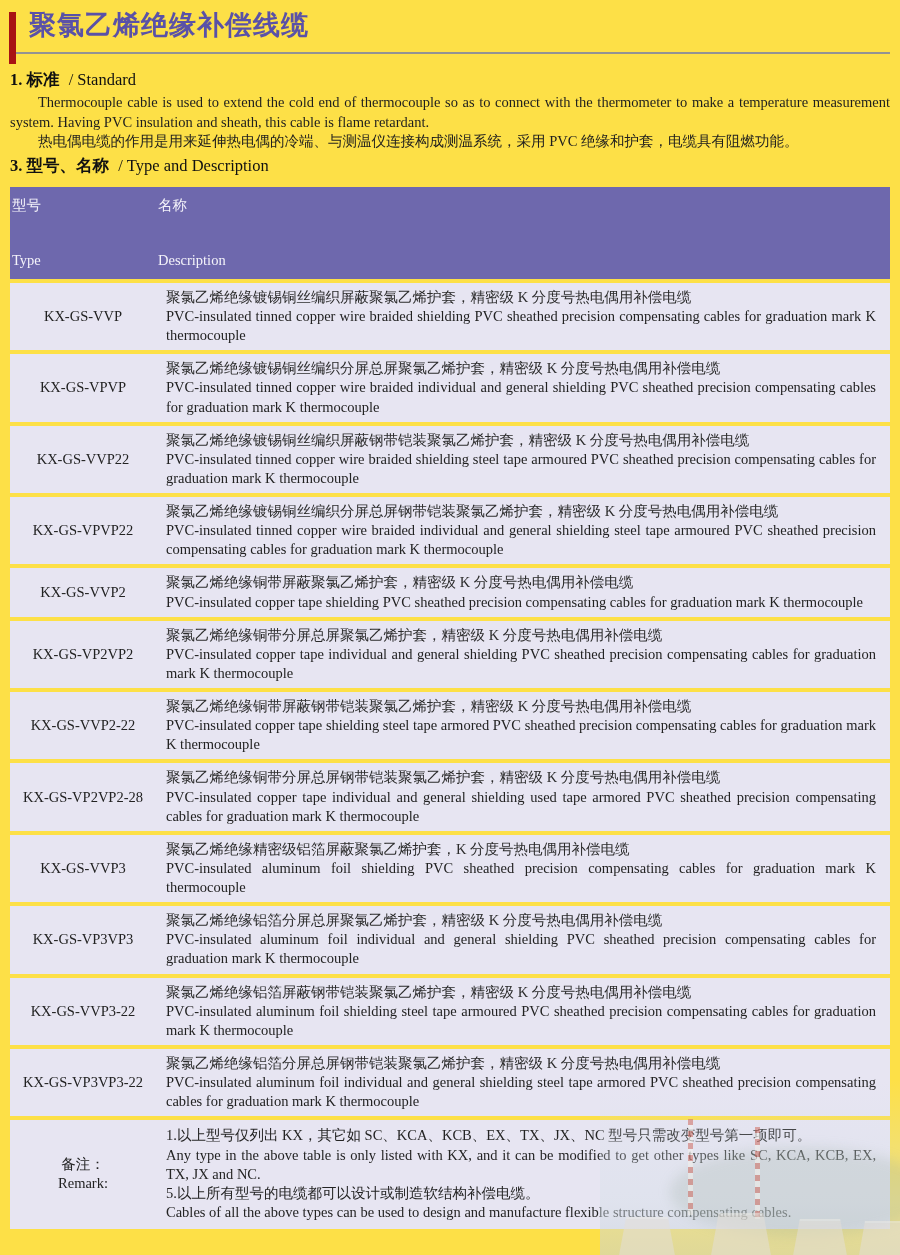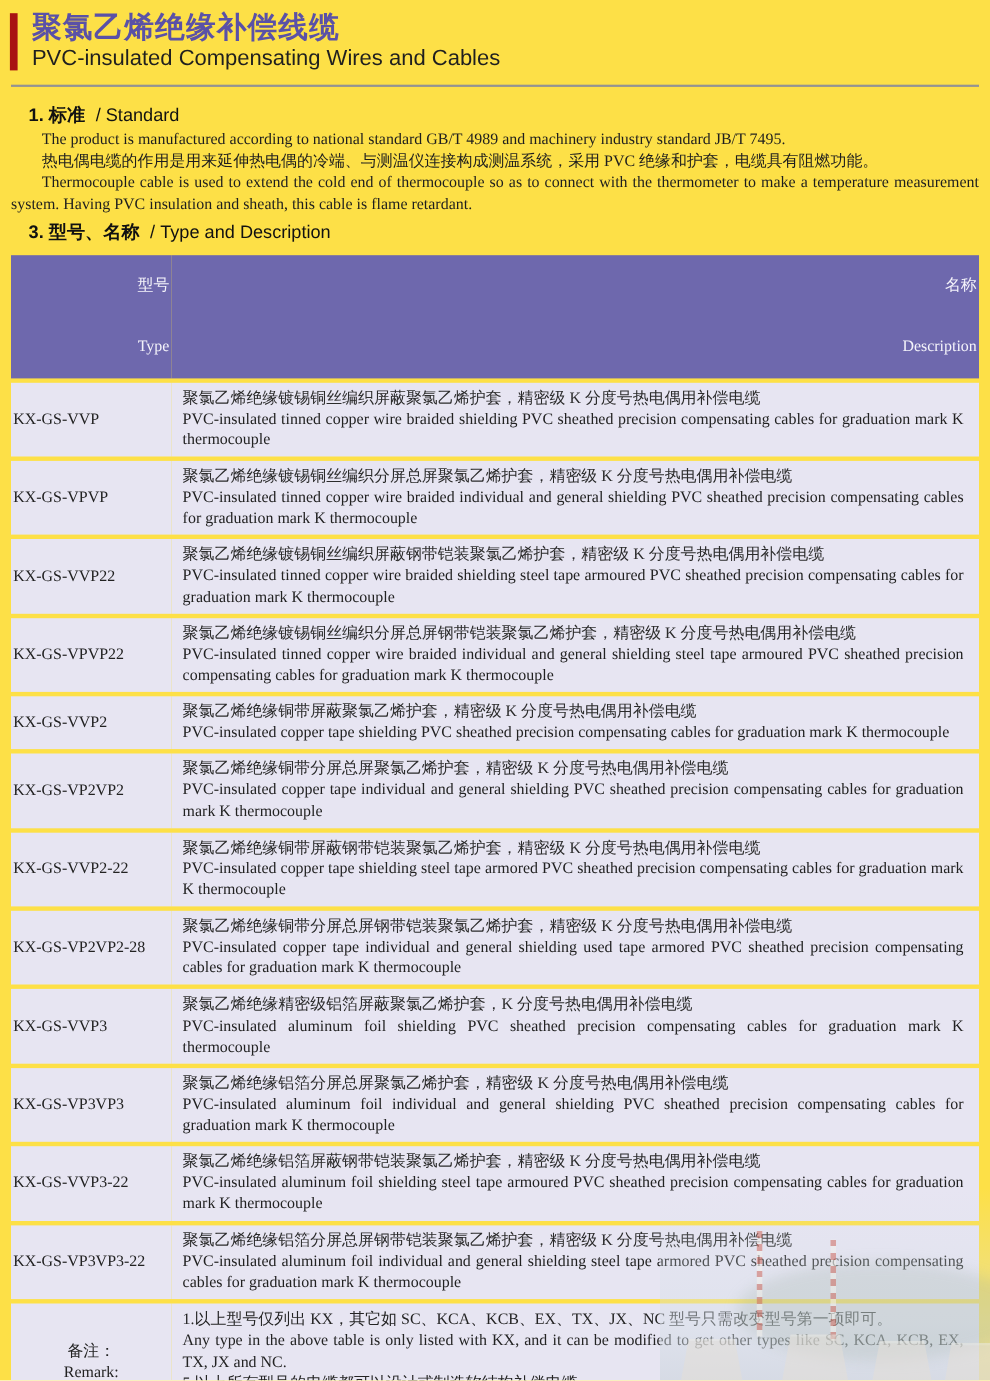--- a/index.html
+++ b/index.html
@@ -12,35 +12,35 @@
   .hdr { position:relative; padding:10px 10px 0 10px; }
   .red-bar { position:absolute; left:9px; top:12px; width:7px; height:52px; background:#a81313; }
   .title-zh { margin-left:19px; font-family:"Liberation Sans","DejaVu Sans",sans-serif;
               font-weight:700; font-size:27px; line-height:1.15; color:#5a51a7; letter-spacing:1px; }
   .title-en { margin-left:19px; font-family:"Liberation Sans","DejaVu Sans",sans-serif;
               font-weight:400; font-size:20px; line-height:1.25; color:#1f1f1f; }
   .hdr-rule { margin:11px 0 0 0; border:0; border-top:2px solid #939393; }
 
   
   .content { padding:12px 10px 0 10px; }
-  .sec-h { font-family:Liberation Sans, sans-serif; font-size:16.5px;
-           color:#111; margin:3px 0 2px 16px; }
+  .sec-h { font-family:Liberation Serif, serif; font-size:16.5px;
+           color:#111; margin:3px 0 2px 0; }
   .sec-h .zh { font-weight:700; }
   .sec-h .en { font-weight:400; margin-left:5px; }
   .para { font-size:14.5px; line-height:1.36; text-indent:28px; text-align:justify; color:#1e1e1e; }
 
   
   table.cables { width:880px; border-collapse:separate; border-spacing:0 4px; margin-top:6px; }
   table.cables col.c-type { width:146px; }
   th,td { vertical-align:middle; }
-  thead th { background:#6e68ad; color:#f4f3fa; font-weight:400; text-align:right;
-             padding:19px 2px; font-size:14.5px; line-height:1.3; }
+  thead th { background:#6e68ad; color:#f4f3fa; font-weight:400; text-align:left;
+             padding:9px 2px; font-size:14.5px; line-height:1.3; }
   thead .h-zh { display:block; }
   thead .h-en { display:block;margin-top:36px; }
-  td.type-cell { background:#e7e5f2; text-align:left; font-size:14.5px; color:#222; padding:4px 2px; }
+  td.type-cell { background:#e7e5f2; text-align:center; font-size:14.5px; color:#222; padding:4px 2px; }
   td.desc-cell { background:#e7e5f2; padding:5px 14px 5px 10px; }
   .desc-zh { font-size:14.5px; line-height:1.32; color:#2b2b2b; }
   .desc-en { font-size:14.5px; line-height:1.32; color:#222; text-align:justify; }
   td.remark-label { background:#e7e5f2; text-align:center; font-size:14.5px; line-height:1.35; color:#222; }
   td.remark-cell { background:#e7e5f2; padding:6px 14px 6px 10px; }
   .remark-line { font-size:14.5px; line-height:1.33; color:#242424; text-align:justify; }
 
   
   .photo { position:absolute; right:0; bottom:0; width:300px; height:175px; pointer-events:none;
            background:linear-gradient(to bottom, rgba(232,240,246,0) 0%, rgba(214,224,232,0.45) 70%, rgba(200,210,218,0.55) 100%); }
@@ -68,34 +68,32 @@
     <div class="chimney c2"></div>
     <div class="tower t1"></div>
     <div class="tower t2"></div>
     <div class="tower t3"></div>
     <div class="tower t4"></div>
   </div>
 
   <div class="hdr">
     <div class="red-bar"></div>
     <div class="title-zh">聚氯乙烯绝缘补偿线缆</div>
-    <div class="title-en">PVC-insulated Compensating Wires and Cables</div>
     <hr class="hdr-rule">
   </div>
 
   <div class="content">
 
     <div class="sec-h">
       <span class="zh">1. 标准</span>
       <span class="en">/ Standard</span>
     </div>
-    <p class="para">The product is manufactured according to national standard GB/T 4989 and machinery industry standard JB/T 7495.</p>
-
+
+    <p class="para">Thermocouple cable is used to extend the cold end of thermocouple so as to connect with the thermometer to make a temperature measurement system. Having PVC insulation and sheath, this cable is flame retardant.</p>
     <p class="para">热电偶电缆的作用是用来延伸热电偶的冷端、与测温仪连接构成测温系统，采用 PVC 绝缘和护套，电缆具有阻燃功能。</p>
-    <p class="para">Thermocouple cable is used to extend the cold end of thermocouple so as to connect with the thermometer to make a temperature measurement system. Having PVC insulation and sheath, this cable is flame retardant.</p>
 
     <div class="sec-h">
       <span class="zh">3. 型号、名称</span>
       <span class="en">/ Type and Description</span>
     </div>
 
     <table class="cables">
       <colgroup>
           <col class="c-type">
           <col>

